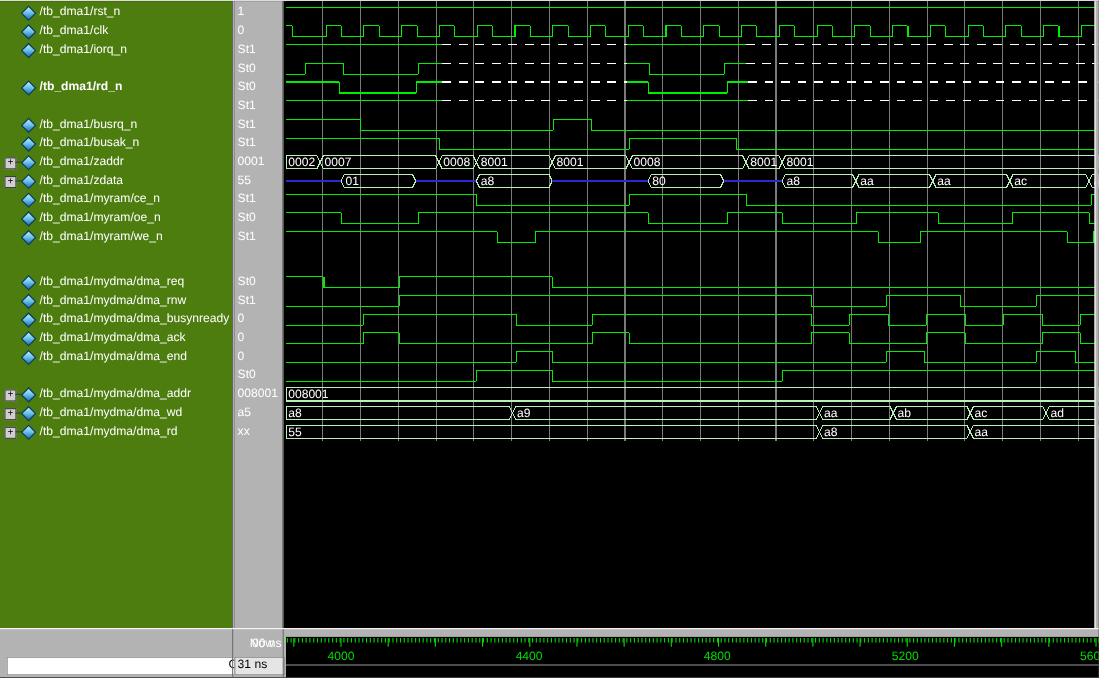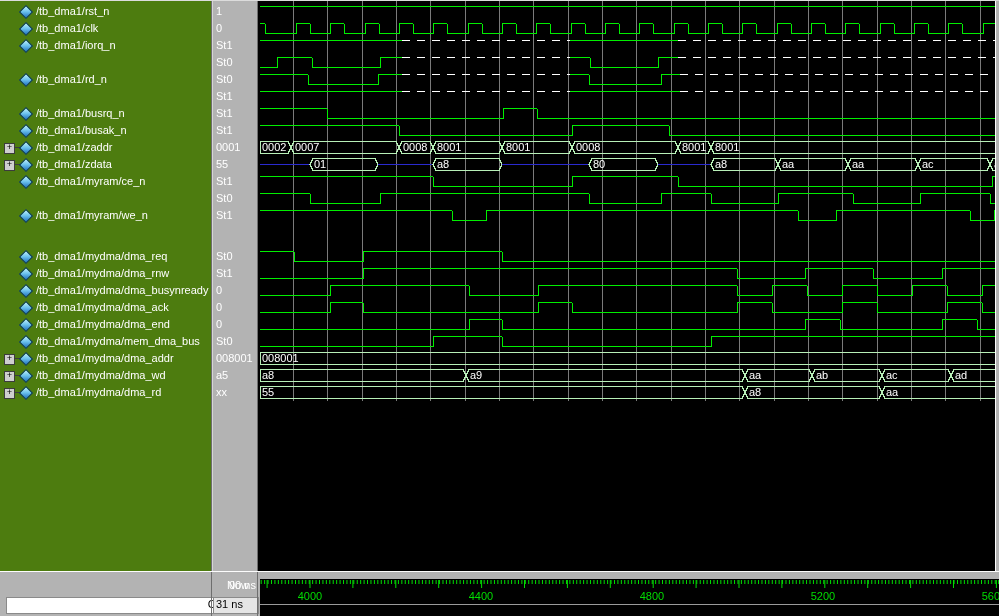--- a/index.html
+++ b/index.html
@@ -46,21 +46,21 @@
         <span class="lbl">/tb_dma1/rst_n</span>
       </div>
       <div class="sigrow" style="top: 19px;">
         <div class="diamond"></div>
         <span class="lbl">/tb_dma1/clk</span>
       </div>
       <div class="sigrow" style="top: 36px; padding-left: 36px;">
         <div class="diamond"></div>
         <span class="lbl">/tb_dma1/iorq_n</span>
       </div>
-      <div class="sigrow" style="top: 70px;">
+      <div class="sigrow" style="top: 70px; font-weight: bold;">
         <div class="diamond"></div>
         <span class="lbl">/tb_dma1/rd_n</span>
       </div>
       <div class="sigrow" style="top: 104px;">
         <div class="diamond"></div>
         <span class="lbl">/tb_dma1/busrq_n</span>
       </div>
       <div class="sigrow" style="top: 121px;">
         <div class="diamond"></div>
         <span class="lbl">/tb_dma1/busak_n</span>
@@ -74,20 +74,24 @@
       <div class="sigrow" style="top: 155px;">
         <div class="plusbox">+</div>
         <div class="plusdash"></div>
         <div class="diamond"></div>
         <span class="lbl">/tb_dma1/zdata</span>
       </div>
       <div class="sigrow" style="top: 172px;">
         <div class="diamond"></div>
         <span class="lbl">/tb_dma1/myram/ce_n</span>
       </div>
+      <div class="sigrow" style="top: 189px;">
+        <div class="diamond"></div>
+        <span class="lbl">/tb_dma1/myram/oe_n</span>
+      </div>
       <div class="sigrow" style="top: 206px;">
         <div class="diamond"></div>
         <span class="lbl">/tb_dma1/myram/we_n</span>
       </div>
       <div class="sigrow" style="top: 247px;">
         <div class="diamond"></div>
         <span class="lbl">/tb_dma1/mydma/dma_req</span>
       </div>
       <div class="sigrow" style="top: 264px;">
         <div class="diamond"></div>
@@ -97,24 +101,20 @@
         <div class="diamond"></div>
         <span class="lbl">/tb_dma1/mydma/dma_busynready</span>
       </div>
       <div class="sigrow" style="top: 298px;">
         <div class="diamond"></div>
         <span class="lbl">/tb_dma1/mydma/dma_ack</span>
       </div>
       <div class="sigrow" style="top: 315px;">
         <div class="diamond"></div>
         <span class="lbl">/tb_dma1/mydma/dma_end</span>
-      </div>
-      <div class="sigrow" style="top: 332px;">
-        <div class="diamond"></div>
-        <span class="lbl">/tb_dma1/mydma/mem_dma_bus</span>
       </div>
       <div class="sigrow" style="top: 349px;">
         <div class="plusbox">+</div>
         <div class="plusdash"></div>
         <div class="diamond"></div>
         <span class="lbl">/tb_dma1/mydma/dma_addr</span>
       </div>
       <div class="sigrow" style="top: 366px;">
         <div class="plusbox">+</div>
         <div class="plusdash"></div>

